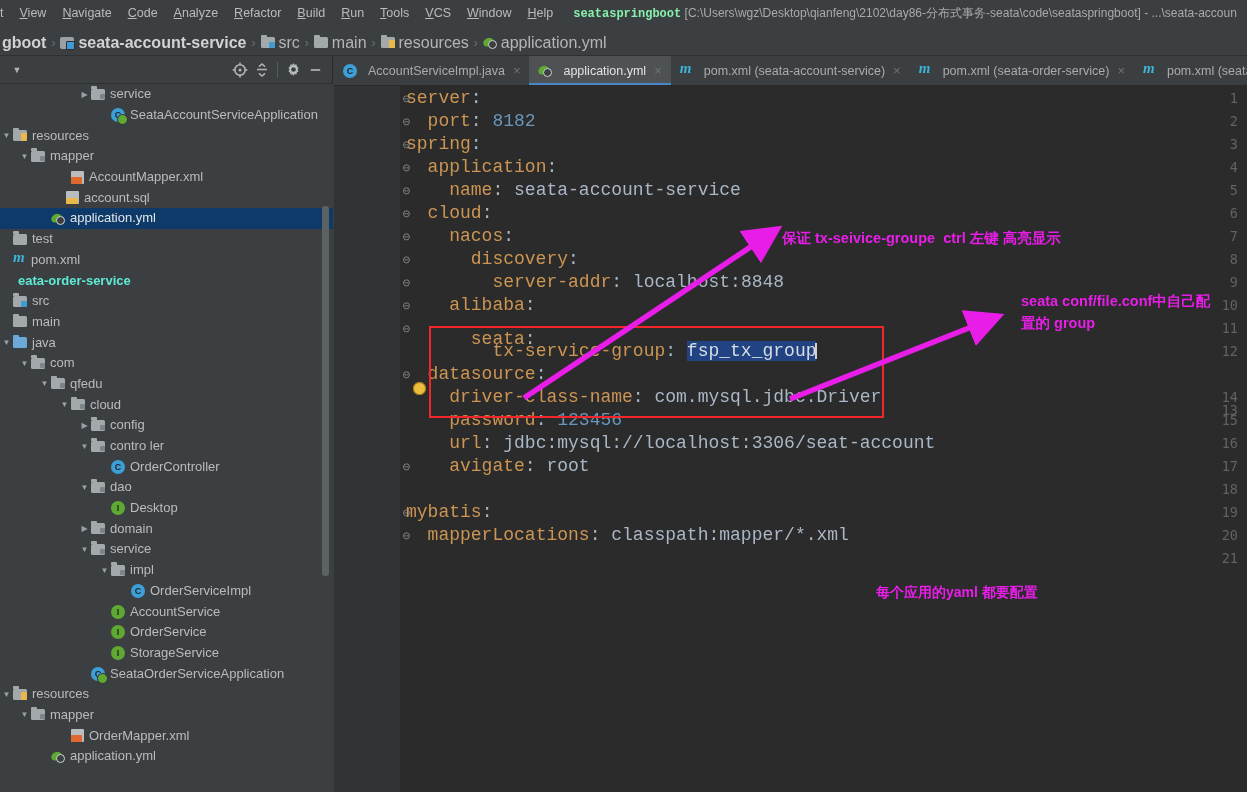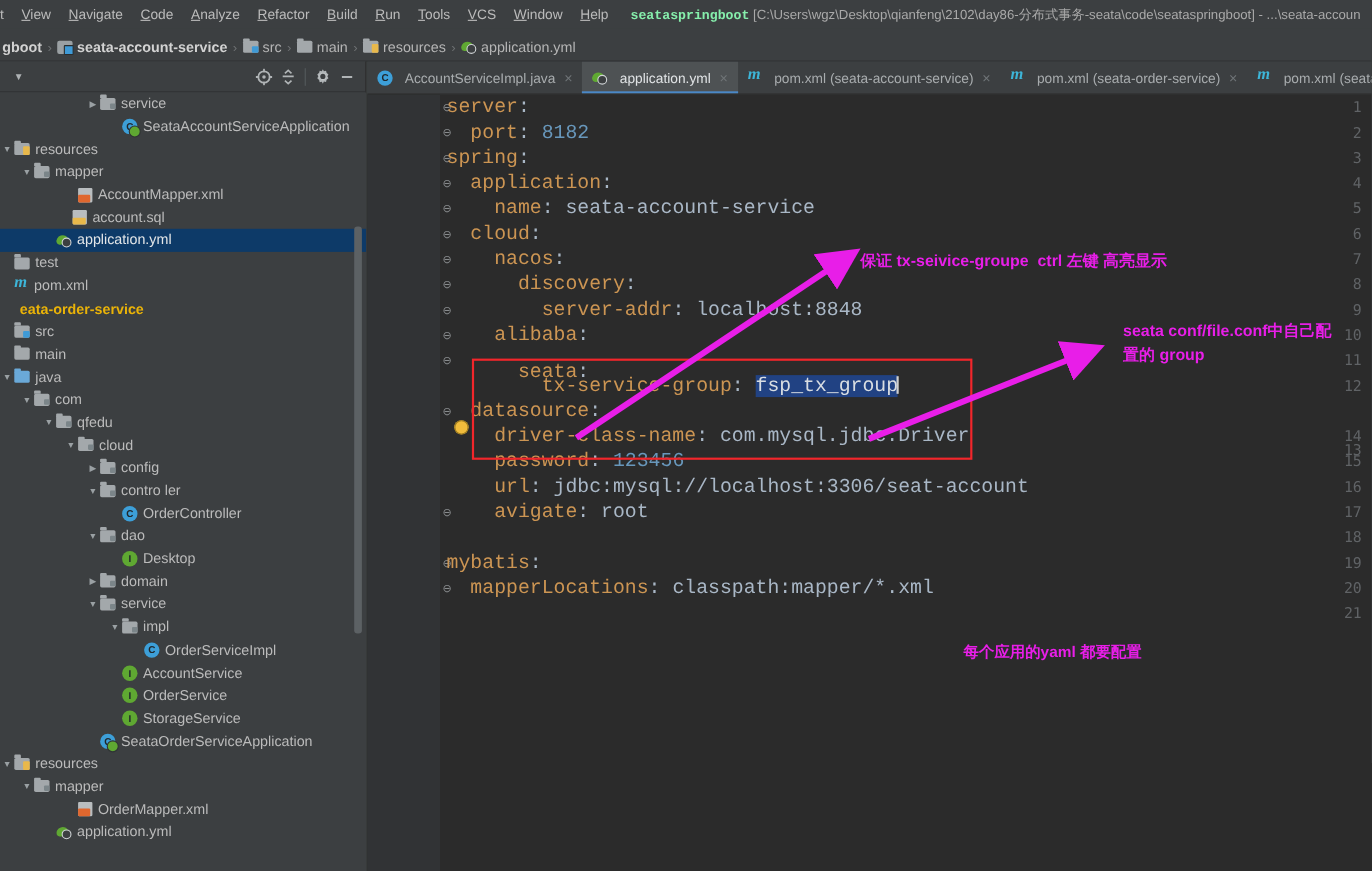--- a/index.html
+++ b/index.html
@@ -27,21 +27,21 @@
     overflow: hidden; text-overflow: clip;
   }
   .win-title b { color: #86efac; font-weight: bold; font-family: Liberation Mono, monospace; }
 
   
   .breadcrumbs {
     position: absolute; left: 0; top: 30px; width: 1247px; height: 26px;
     background: #3c3f41; display: flex; align-items: center;
     border-bottom: 1px solid #2e3133; white-space: nowrap; overflow: hidden;
   }
-  .crumb { display: flex; align-items: center; font-size: 13px; color: #b5b5b5; }
+  .crumb { display: flex; align-items: center; font-size: 16px; color: #b5b5b5; }
   .crumb.bold { font-weight: bold; color: #d2d2d2; }
   .crumb-sep { color: #6e7173; padding: 0 5px; font-size: 12px; }
 
   
   .ico-folder {
     width: 14px; height: 11px; background: #a3a8ab; border-radius: 1.5px;
     position: relative;
   }
   .ico-folder::before {
     content: ''; position: absolute; left: 0; top: -2.5px; width: 6px; height: 3px;
@@ -134,21 +134,21 @@
   .tree {
     position: absolute; left: 0; top: 28px; width: 333px; height: 708px;
     overflow: hidden; background: #3c3f41;
   }
   .tree-row {
     height: 20.7px; display: flex; align-items: center; white-space: nowrap;
     font-size: 13px; color: #bbbbbb; padding-left: 0px; cursor: default;
   }
   .tree-row.sel { background: #0d3a68; color: #e3e6e8; }
   .tree-row.target { background: #4f4840; }
-  .tree-row.bold { font-weight: bold; color: #eab308; }
+  .tree-row.bold { font-weight: bold; color: #5eead4; }
   .arrow {
     width: 13px; display: inline-block; text-align: center; font-size: 8px;
     color: #9aa0a3; flex: 0 0 13px;
   }
   .tree-ico { margin-right: 5px; flex: 0 0 auto; display: inline-flex; }
   .tree-label { line-height: 20px; }
 
   .tree-scrollbar {
     position: absolute; left: 322px; top: 150px; width: 7px; height: 370px;
     background: #5c6164; border-radius: 3px;

